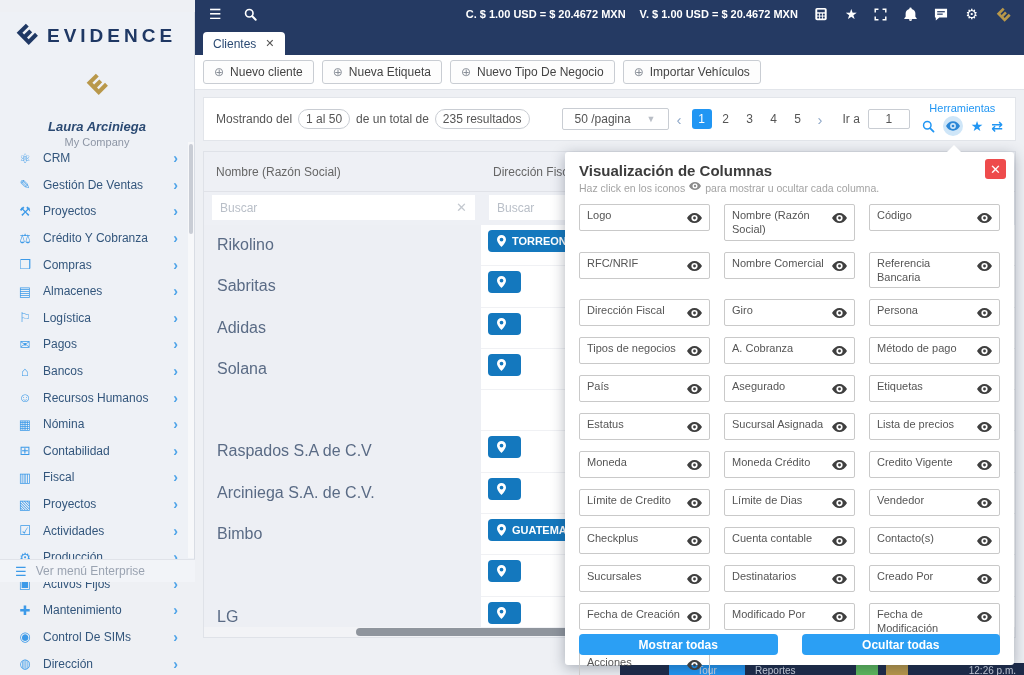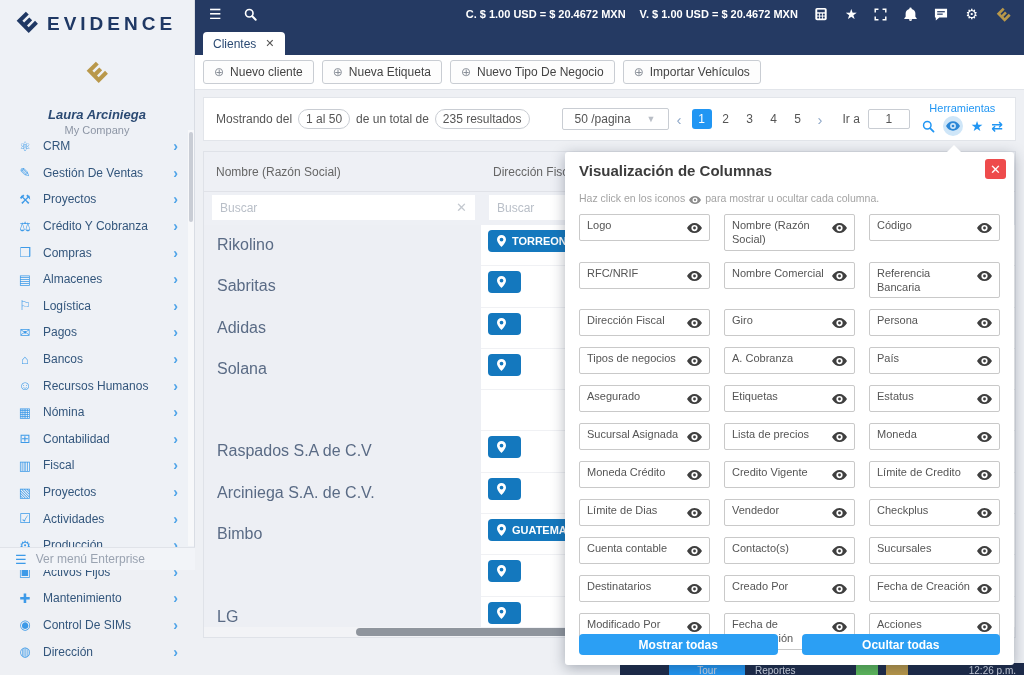--- a/index.html
+++ b/index.html
@@ -1,20 +1,20 @@
 <!DOCTYPE html>
 <html><head>
 <meta charset="utf-8">
 <style>
   * { margin:0; padding:0; box-sizing:border-box; }
   html,body { width:1024px; height:675px; overflow:hidden;
     font-family:"Liberation Sans","DejaVu Sans",sans-serif; background:#eef0f4; }
 
   
-  #sidebar { position:absolute; left:0; top:0; width:195px; height:570px;
+  #sidebar { position:absolute; left:0; top:12px; width:195px; height:570px;
     background:#eef1f6; border-right:1px solid #d9dde4; z-index:20; }
   .brand { display:flex; align-items:center; gap:7px; padding:9px 0 6px 14px; }
   .brand-name { font-size:19px; font-weight:bold; color:#1f3864; letter-spacing:4px; }
   .user-block { text-align:center; margin-top:14px; }
   .user-name { font-size:13px; font-weight:bold; color:#2b4a73; margin-top:18px;font-style:italic; }
   .user-company { font-size:11px; color:#8d96a5; margin-top:2px; }
   #menu { position:absolute; top:133px; left:0; width:188px; }
   .menu-item { display:flex; align-items:center; height:26.6px; padding:0 10px 0 15px;
     cursor:pointer; }
   .menu-ico { width:20px; font-size:13px; color:#3d9ae8; flex:0 0 20px; text-align:center; }
@@ -119,22 +119,22 @@
   #modal { position:absolute; left:565px; top:152px; width:449px; height:513px;
     background:#fff; border-radius:3px; box-shadow:0 3px 14px rgba(30,40,60,.35);
     z-index:30; padding:10px 14px 40px 14px; }
   #modal .caret-up { position:absolute; top:-7px; left:381px; width:0; height:0;
     border-left:8px solid transparent; border-right:8px solid transparent;
     border-bottom:8px solid #fff; }
   #modal-title { font-size:15px; font-weight:bold; color:#3c3c3c; }
   #modal-close { position:absolute; top:7px; right:8px; width:21px; height:20px;
     background:#ee4b4c; border-radius:3px; color:#fff; font-size:13px; font-weight:bold;
     display:flex; align-items:center; justify-content:center; cursor:pointer; }
-  #modal-sub { font-size:10.5px; color:#a3a3a3; margin-top:13px; display:flex;
-    align-items:flex-end; gap:4px; }
+  #modal-sub { font-size:10.5px; color:#a3a3a3; margin-top:3px; display:flex;
+    align-items:flex-start; gap:4px; }
   #col-grid { display:grid; grid-template-columns:repeat(3,1fr); column-gap:14px;
     row-gap:11px; margin-top:10px; align-items:start; }
   .col-box { border:1px solid #c9c9c9; border-radius:2px; padding:3px 7px;
     display:flex; justify-content:space-between; gap:6px; min-height:23px; }
   .col-box .lbl { font-size:11px; color:#555; line-height:1.3; }
   .col-box .eye { cursor:pointer; flex:0 0 auto; margin-top:1px; }
   #modal-btns { position:absolute; left:14px; right:14px; bottom:10px; display:flex;
     gap:24px; }
   .m-btn { flex:1; background:#2b9ff4; border:none; border-radius:4px; color:#fff;
     font-weight:bold; font-size:12px; height:21px; cursor:pointer; font-family:inherit; }
@@ -697,20 +697,29 @@
       <div class="col-box">
         <span class="lbl">A. Cobranza</span>
         <span class="eye">
           <svg width="15" height="10" viewBox="0 0 24 16">
             <path d="M12 0C7 0 2.7 3.2 0 8c2.7 4.8 7 8 12 8s9.3-3.2 12-8c-2.7-4.8-7-8-12-8zm0 13a5 5 0 110-10 5 5 0 010 10z" fill="#3f3f3f"></path>
             <circle cx="12" cy="8" r="2.3" fill="#3f3f3f"></circle>
           </svg>
         </span>
       </div>
 
+      <div class="col-box">
+        <span class="lbl">Método de pago</span>
+        <span class="eye">
+          <svg width="15" height="10" viewBox="0 0 24 16">
+            <path d="M12 0C7 0 2.7 3.2 0 8c2.7 4.8 7 8 12 8s9.3-3.2 12-8c-2.7-4.8-7-8-12-8zm0 13a5 5 0 110-10 5 5 0 010 10z" fill="#3f3f3f"></path>
+            <circle cx="12" cy="8" r="2.3" fill="#3f3f3f"></circle>
+          </svg>
+        </span>
+      </div>
 
       <div class="col-box">
         <span class="lbl">País</span>
         <span class="eye">
           <svg width="15" height="10" viewBox="0 0 24 16">
             <path d="M12 0C7 0 2.7 3.2 0 8c2.7 4.8 7 8 12 8s9.3-3.2 12-8c-2.7-4.8-7-8-12-8zm0 13a5 5 0 110-10 5 5 0 010 10z" fill="#3f3f3f"></path>
             <circle cx="12" cy="8" r="2.3" fill="#3f3f3f"></circle>
           </svg>
         </span>
       </div>

